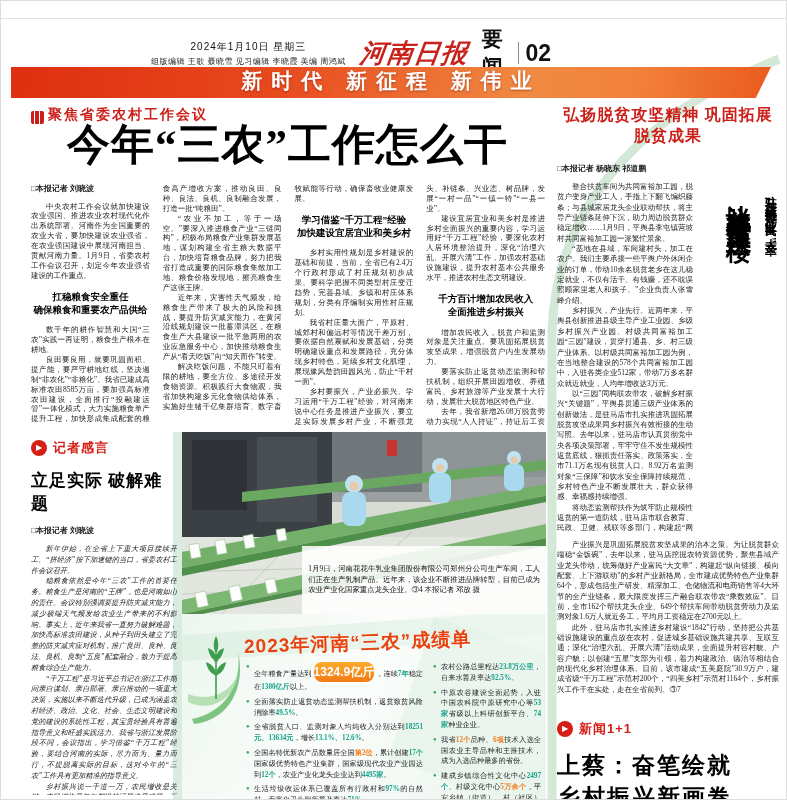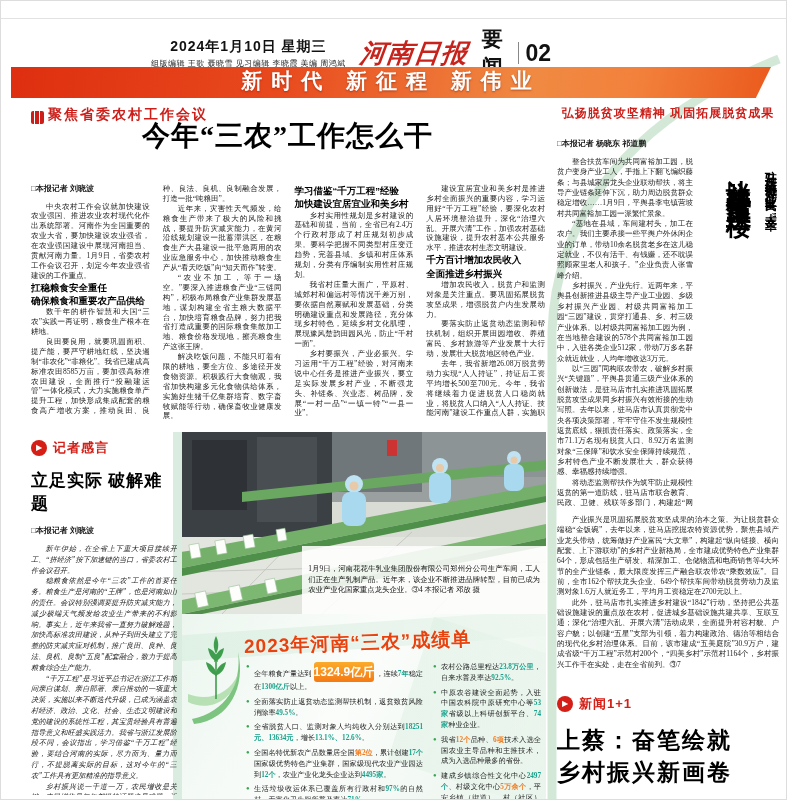--- a/index.html
+++ b/index.html
@@ -8,21 +8,21 @@
   }
   *{box-sizing:border-box}
   html,body{margin:0;padding:0;background:#e9e9e6}
   .page{position:relative;width:787px;height:800px;background:#fff;overflow:hidden;
         font-family:"Liberation Serif","DejaVu Serif",serif;color:#1c1c1c;border:1px solid #ddd}
   .topline{position:absolute;left:0;top:17px;width:100%;height:1px;background:#e2e2e2}
 
   
   .header{position:absolute;left:150px;top:24px;width:400px;display:flex;align-items:center;gap:14px;z-index:2}
   .hdr-meta{text-align:center;font-family:"Liberation Sans","DejaVu Sans",sans-serif;flex:0 0 auto}
-  .hdr-date{font-size:14px;font-weight:bold;color:#111;letter-spacing:1px}
+  .hdr-date{font-size:10px;font-weight:normal;color:#111;letter-spacing:1px}
   .hdr-editors{font-size:8px;color:#222;margin-top:2px;letter-spacing:.5px}
   .hdr-masthead{font-size:26px;font-weight:900;color:#c7231c;font-style:italic;transform:skewX(-7deg);
                 letter-spacing:1px;white-space:nowrap}
   .hdr-section{display:flex;align-items:center;gap:7px;font-family:"Liberation Sans","DejaVu Sans",sans-serif}
   .hdr-section-name{font-size:21px;font-weight:900;color:#111;letter-spacing:2px}
   .hdr-vbar{width:1px;height:22px;background:#888}
   .hdr-pageno{font-size:23px;font-weight:bold;color:#111}
 
   
   .banner{position:absolute;left:10px;top:66px;width:760px;height:31px;z-index:2;
@@ -35,27 +35,27 @@
   
   .swoosh{position:absolute;left:0;top:0;z-index:0}
 
   
   .kicker{position:absolute;left:30px;top:105px;display:flex;align-items:flex-end;gap:4px;z-index:2}
   .kicker-icon{width:13px;height:13px;border-radius:2px;flex:0 0 auto;
       background:linear-gradient(90deg,var(--red) 0 3px,#fff 3px 4.5px,var(--red) 4.5px 8px,#fff 8px 9.5px,var(--red) 9.5px 13px)}
   .kicker-text{color:var(--red);font-weight:bold;font-size:14px;letter-spacing:2px;
                font-family:"Liberation Sans","DejaVu Sans",sans-serif}
   .headline{position:absolute;left:28px;top:120px;width:517px;text-align:center;z-index:2;
-            font-size:28px;font-weight:900;letter-spacing:1px;color:#000;line-height:1.1}
+            font-size:43px;font-weight:900;letter-spacing:1px;color:#000;line-height:1.1}
   .main-body{position:absolute;left:30px;top:183px;width:514px;height:247px;z-index:2;
              column-count:4;column-gap:13px;column-fill:auto;overflow:hidden;
              font-size:7.5px;line-height:1.32;text-align:justify}
   .main-body p{margin:0;text-indent:2em}
   .byline{font-size:8px;margin:0 0 7px 0;text-indent:0 !important;font-family:"Liberation Sans","DejaVu Sans",sans-serif;font-weight:bold}
-  .subhead{font-weight:900;text-align:left;font-size:9.5px;line-height:1.4;margin:0 0;text-indent:0 !important;
+  .subhead{font-weight:900;text-align:center;font-size:9.5px;line-height:1.4;margin:9px 0;text-indent:0 !important;
            font-family:"Liberation Sans","DejaVu Sans",sans-serif;color:#000}
 
   
   .commentary{position:absolute;left:30px;top:438px;width:146px;height:356px;overflow:hidden;z-index:2}
   .badge-row{display:flex;align-items:center;gap:6px}
   .badge-icon{width:16px;height:16px;border-radius:50%;background:#d41e16;color:#fff;flex:0 0 auto;
               display:flex;align-items:center;justify-content:center;font-size:8px;line-height:1}
   .badge-text{color:#d41e16;font-weight:900;font-size:13px;letter-spacing:1px;
               font-family:"Liberation Sans","DejaVu Sans",sans-serif}
   .commentary-headline{font-size:17px;font-weight:900;letter-spacing:1px;margin:12px 0 10px 0;color:#000}
@@ -79,26 +79,26 @@
             text-shadow:0 1px 0 rgba(255,255,255,.8)}
   .sb-cols{position:absolute;left:64px;top:48px;right:5px;bottom:2px;display:flex;gap:10px}
   .sb-col{font-size:7.2px;line-height:1.5;text-align:justify}
   .sb-col.left{flex:0 0 60%}
   .sb-col.right{flex:1}
   .sb-item{position:relative;padding-left:8px;margin-bottom:4px}
   .sb-item::before{content:'●';position:absolute;left:0;top:0;color:#3aa655;font-size:6px}
   .sb-item .t{color:var(--teal);font-weight:bold}
   .sb-item .o{color:var(--orange);font-weight:bold}
   .sb-item .big{display:inline-block;background:linear-gradient(180deg,#fbab2c,#f57a14);color:#fff;
-                font-weight:900;font-size:12px;padding:1px 0;border-radius:3px;margin:0 2px;
+                font-weight:900;font-size:12px;padding:1px 0;border-radius:8px;margin:0 2px;
                 font-family:"Liberation Sans","DejaVu Sans",sans-serif}
 
   
   .right-col{position:absolute;left:556px;top:104px;width:222px;height:694px;z-index:2}
-  .r-kicker{color:var(--red);font-weight:bold;font-size:12px;text-align:center;letter-spacing:1px;
+  .r-kicker{color:var(--red);font-weight:bold;font-size:16px;text-align:center;letter-spacing:1px;
             font-family:"Liberation Sans","DejaVu Sans",sans-serif}
   .r-byline{font-size:8px;margin:16px 0 8px 0;font-family:"Liberation Sans","DejaVu Sans",sans-serif;font-weight:bold}
   .r-top{position:relative;height:350px}
   .r-top-text{width:136px;height:100%;overflow:hidden;font-size:7.5px;line-height:1.38;text-align:justify}
   .r-top-text p,.r-bottom p{margin:0;text-indent:2em}
   .v-subtitle{position:absolute;top:4px;right:0;writing-mode:vertical-rl;font-size:12px;font-weight:bold;
               letter-spacing:3px;color:#000;font-family:"Liberation Sans","DejaVu Sans",sans-serif}
   .v-headline{position:absolute;top:2px;right:24px;writing-mode:vertical-rl;font-size:25px;font-weight:900;
               letter-spacing:3px;color:#000}
   .r-bottom{margin-top:8px;height:164px;overflow:hidden;font-size:7.5px;line-height:1.38;text-align:justify}
@@ -137,22 +137,22 @@
     <span class="kicker-icon"></span>
     <span class="kicker-text">聚焦省委农村工作会议</span>
   </div>
   <div class="headline">今年“三农”工作怎么干</div>
   <div class="main-body" id="main-body">
       <div class="byline">□本报记者 刘晓波</div>
       <p>中央农村工作会议就加快建设农业强国、推进农业农村现代化作出系统部署。河南作为全国重要的农业大省，要加快建设农业强省，在农业强国建设中展现河南担当、贡献河南力量。1月9日，省委农村工作会议召开，划定今年农业强省建设的工作重点。</p>
       <div class="subhead">扛稳粮食安全重任<br>确保粮食和重要农产品供给</div>
       <p>数千年的耕作智慧和大国“三农”实践一再证明，粮食生产根本在耕地。</p>
       <p>良田要良用，就要巩固面积、提产能，要严守耕地红线，坚决遏制“非农化”“非粮化”。我省已建成高标准农田8585万亩，要加强高标准农田建设，全面推行“投融建运管”一体化模式，大力实施粮食单产提升工程，加快形成集成配套的粮食高产增收方案，推动良田、良种、良法、良机、良制融合发展，打造一批“吨粮田”。</p>
+      <p>“农业不加工，等于一场空。”要深入推进粮食产业“三链同构”，积极布局粮食产业集群发展基地，谋划构建全省主粮大数据平台，加快培育粮食品牌，努力把我省打造成重要的国际粮食集散加工地、粮食价格发现地，擦亮粮食生产这张王牌。</p>
       <p>近年来，灾害性天气频发，给粮食生产带来了极大的风险和挑战，要提升防灾减灾能力，在黄河沿线规划建设一批蓄滞洪区，在粮食生产大县建设一批平急两用的农业应急服务中心，加快推动粮食生产从“看天吃饭”向“知天而作”转变。</p>
-      <p>“农业不加工，等于一场空。”要深入推进粮食产业“三链同构”，积极布局粮食产业集群发展基地，谋划构建全省主粮大数据平台，加快培育粮食品牌，努力把我省打造成重要的国际粮食集散加工地、粮食价格发现地，擦亮粮食生产这张王牌。</p>
       <p>解决吃饭问题，不能只盯着有限的耕地，要全方位、多途径开发食物资源。积极践行大食物观，我省加快构建多元化食物供给体系，实施好生猪千亿集群培育、数字畜牧赋能等行动，确保畜牧业健康发展。</p>
       <div class="subhead">学习借鉴“千万工程”经验<br>加快建设宜居宜业和美乡村</div>
       <p>乡村实用性规划是乡村建设的基础和前提，当前，全省已有2.4万个行政村形成了村庄规划初步成果。要科学把握不同类型村庄变迁趋势，完善县域、乡镇和村庄体系规划，分类有序编制实用性村庄规划。</p>
       <p>我省村庄量大面广，平原村、城郊村和偏远村等情况千差万别，要依据自然禀赋和发展基础，分类明确建设重点和发展路径，充分体现乡村特色，延续乡村文化肌理，展现豫风楚韵田园风光，防止“千村一面”。</p>
       <p>乡村要振兴，产业必振兴。学习运用“千万工程”经验，对河南来说中心任务是推进产业振兴，要立足实际发展乡村产业，不断强龙头、补链条、兴业态、树品牌，发展“一村一品”“一镇一特”“一县一业”。</p>
       <p>建设宜居宜业和美乡村是推进乡村全面振兴的重要内容，学习运用好“千万工程”经验，要深化农村人居环境整治提升，深化“治理六乱、开展六清”工作，加强农村基础设施建设，提升农村基本公共服务水平，推进农村生态文明建设。</p>
       <div class="subhead">千方百计增加农民收入<br>全面推进乡村振兴</div>
       <p>增加农民收入，脱贫户和监测对象是关注重点。要巩固拓展脱贫攻坚成果，增强脱贫户内生发展动力。</p>
       <p>要落实防止返贫动态监测和帮扶机制，组织开展田园增收、养殖富民、乡村旅游等产业发展十大行动，发展壮大脱贫地区特色产业。</p>
       <p>去年，我省新增26.08万脱贫劳动力实现“人人持证”，持证后工资平均增长500至700元。今年，我省将继续着力促进脱贫人口稳岗就业，将脱贫人口纳入“人人持证、技能河南”建设工作重点人群，实施职业技能提升行动，促进技能就业、技能增收、技能致富。</p>

